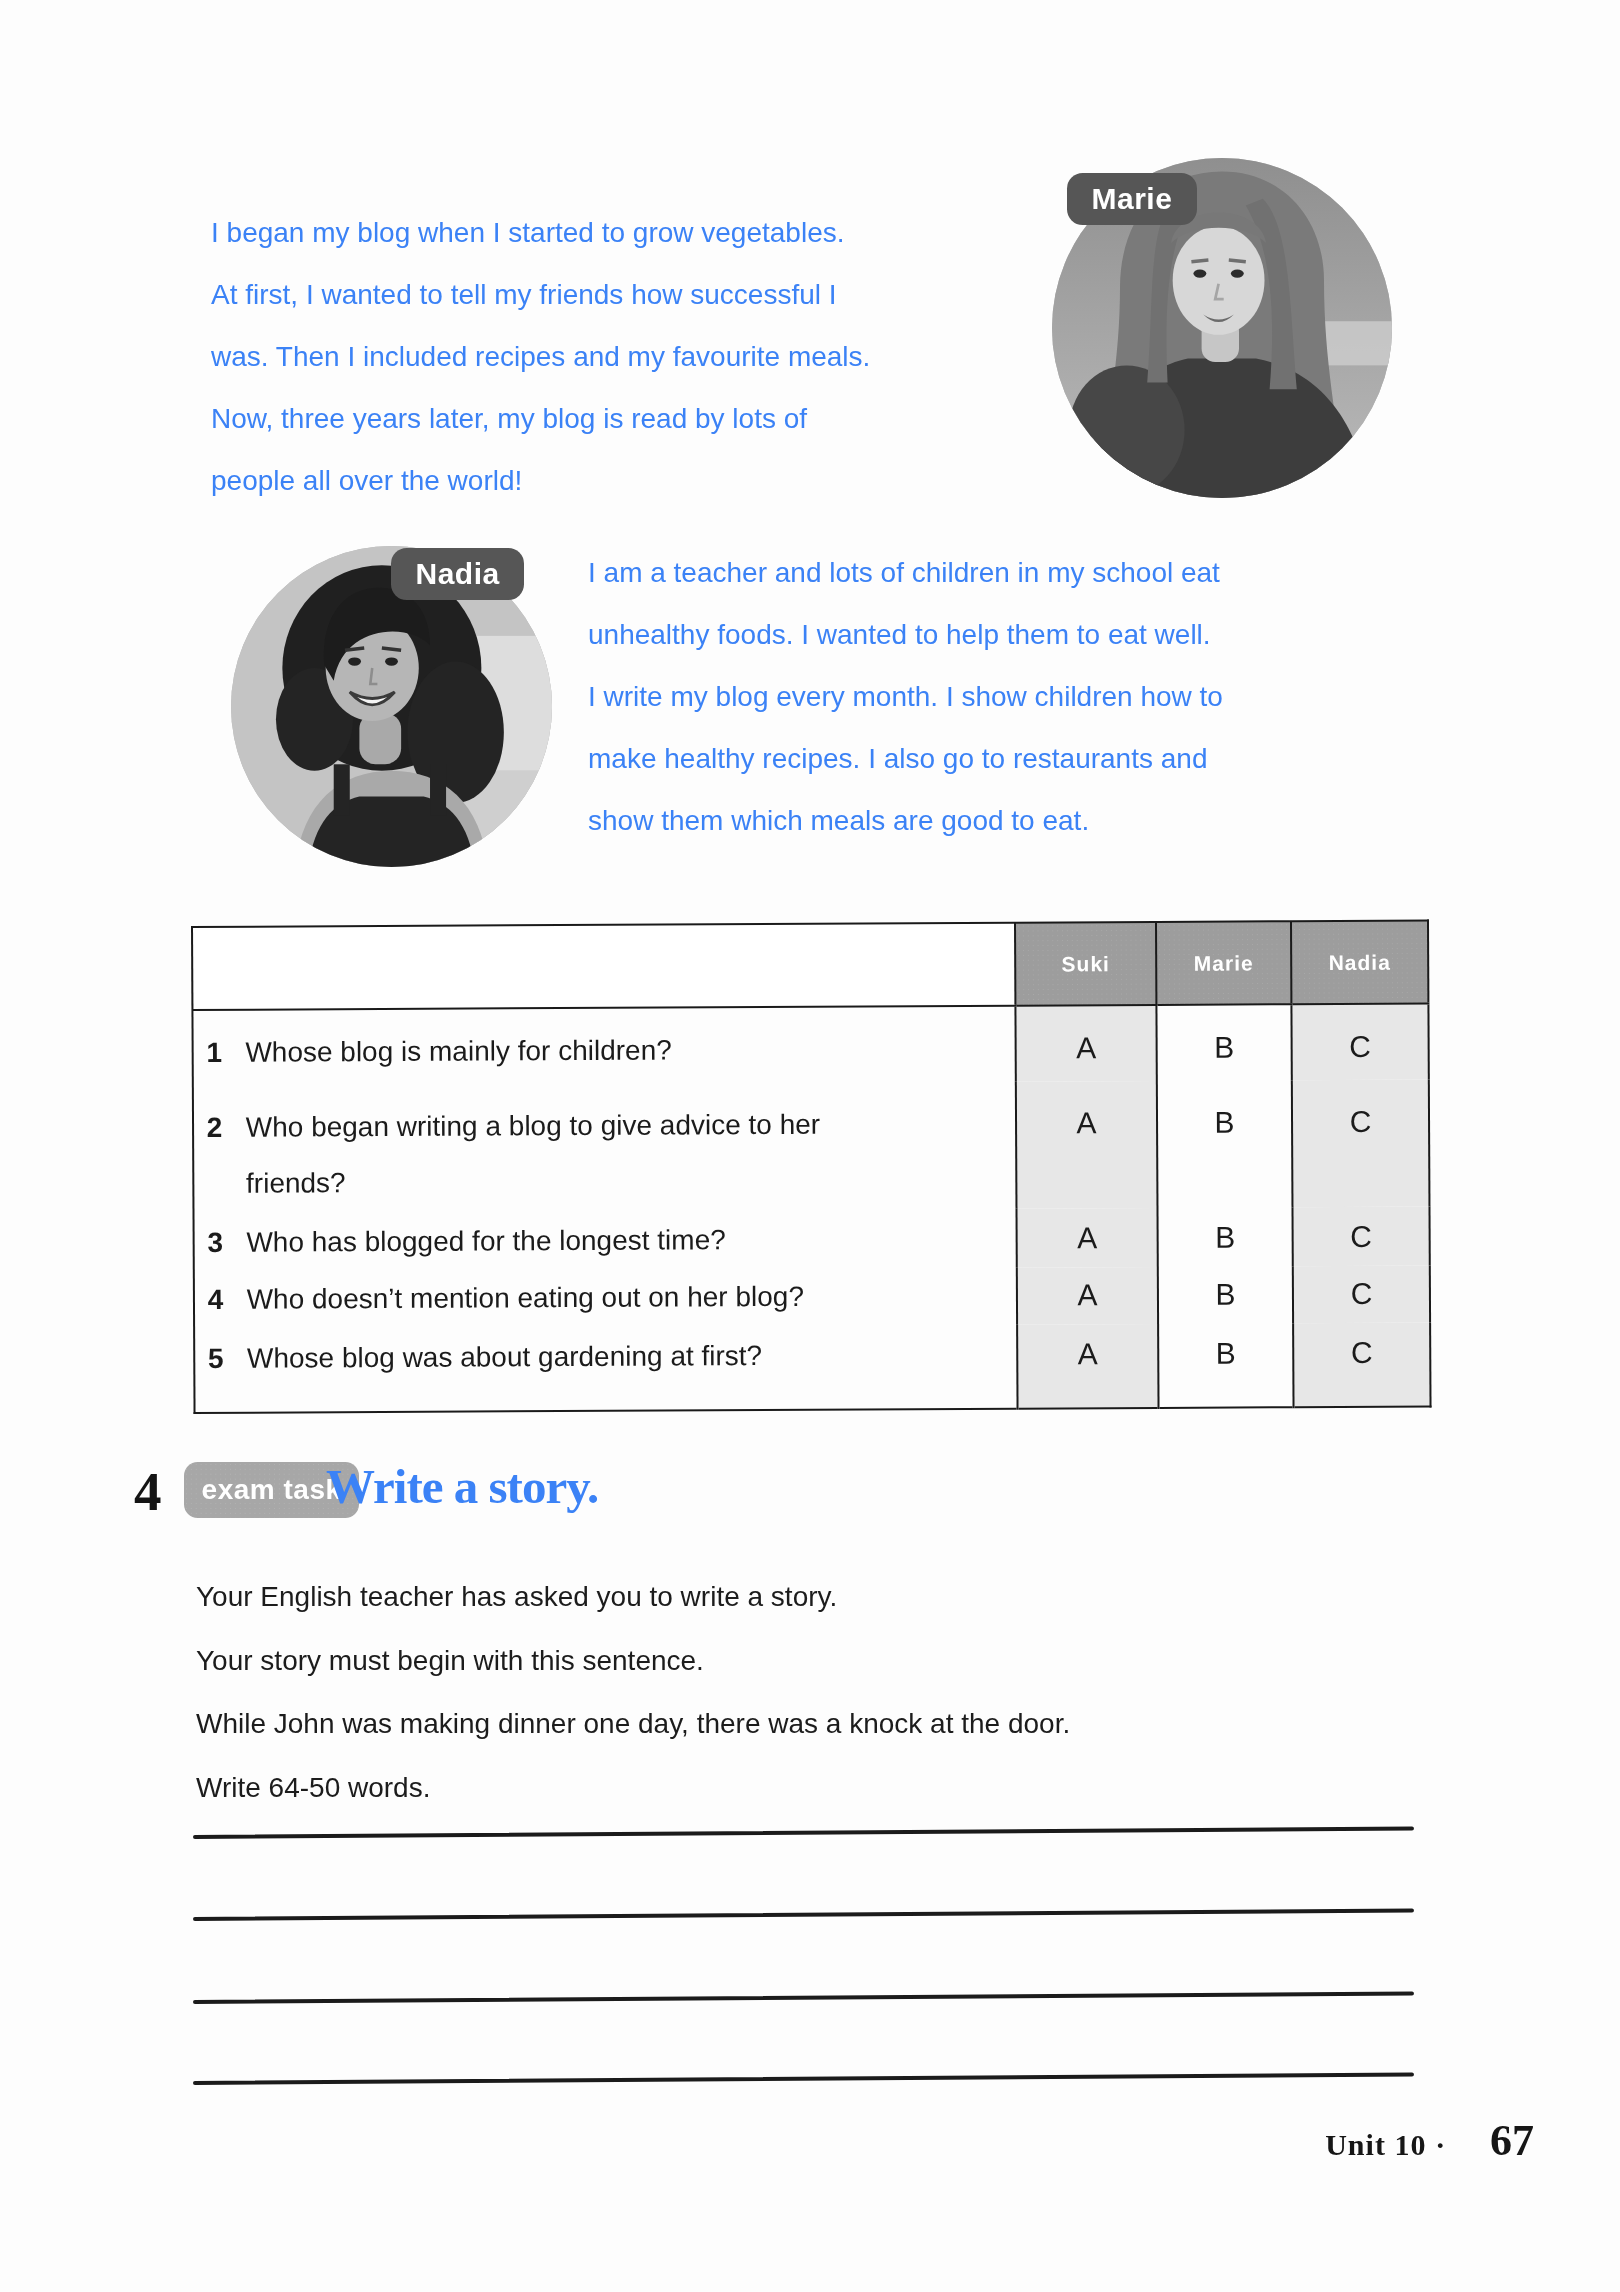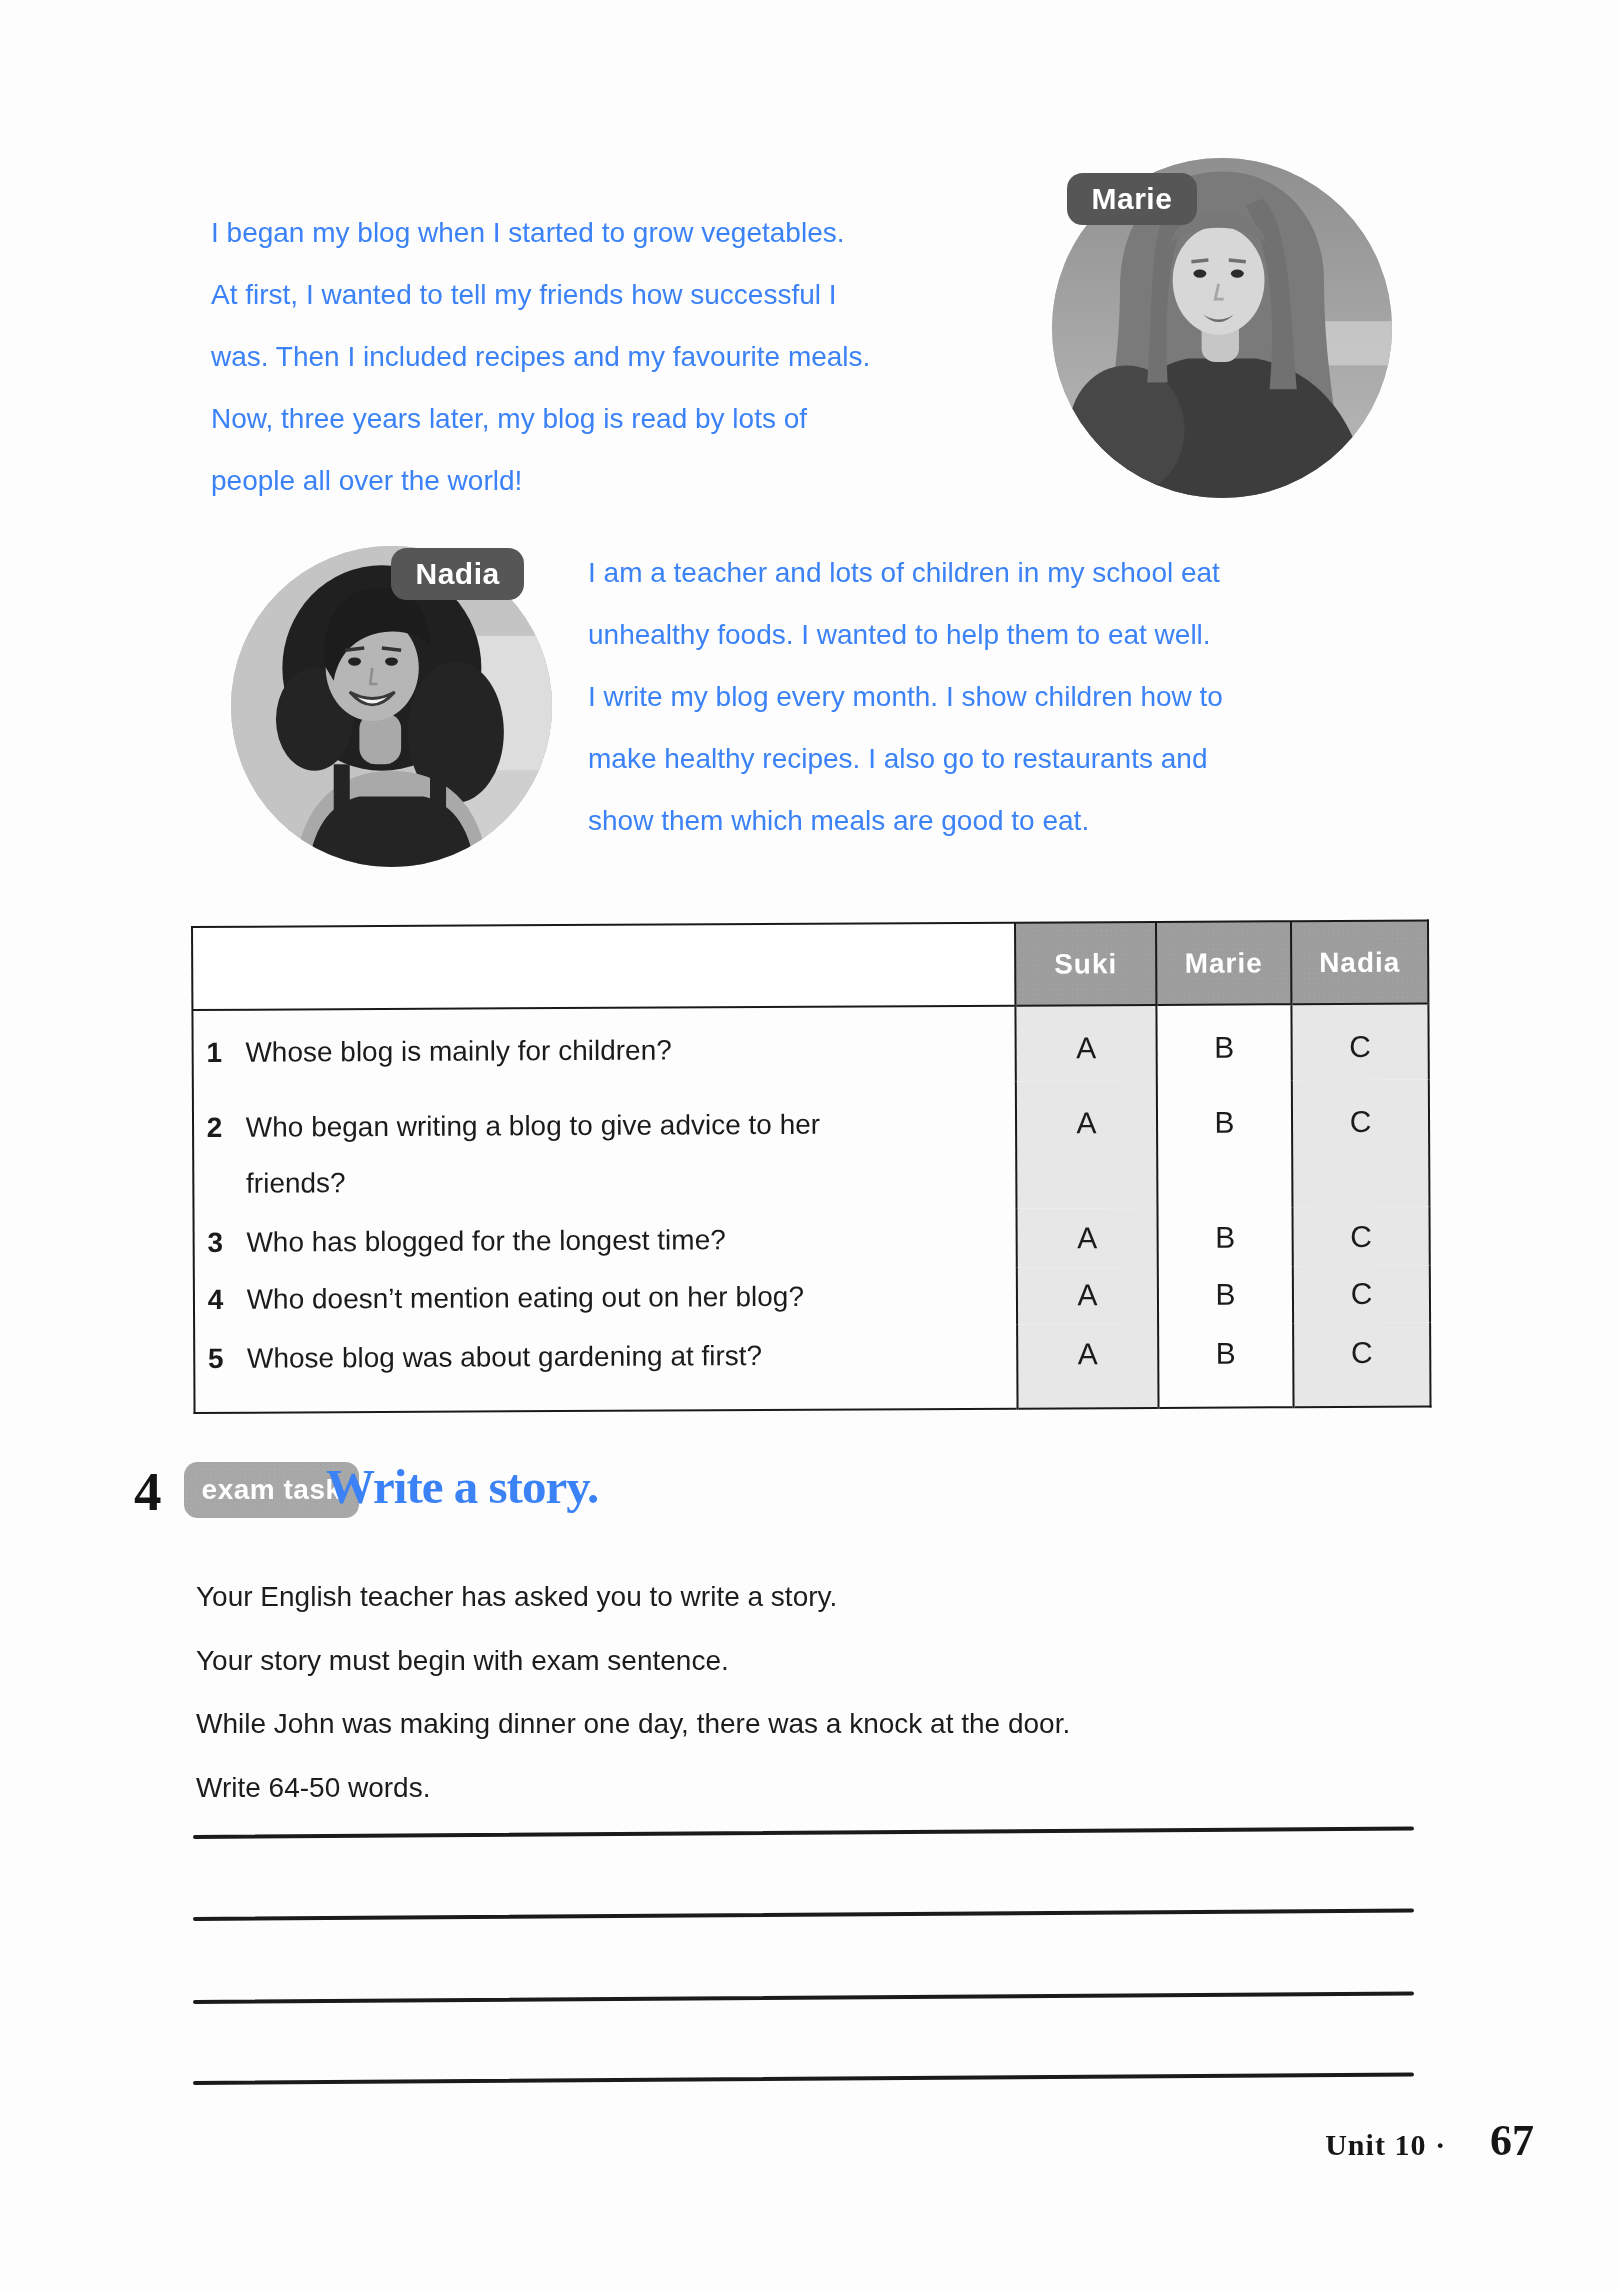--- a/index.html
+++ b/index.html
@@ -37,21 +37,21 @@
   }
   .quiz col.c-q{width:823px;}
   .quiz col.c-a{width:141px;}
   .quiz col.c-b{width:135px;}
   .quiz col.c-c{width:137px;}
   .quiz th,.quiz td{border-left:2px solid #1a1a1a;}
   .quiz th:first-child,.quiz td:first-child{border-left:none;}
   .quiz thead tr{height:83px;}
   .quiz thead th{border-bottom:2.9px solid #1a1a1a;background:#ffffff;}
   .quiz thead th.th-name{
-    background:#9d9d9d;color:#ffffff;font-size:28px;font-weight:bold;
+    background:#9d9d9d;color:#ffffff;font-size:21px;font-weight:bold;
     text-align:center;letter-spacing:1px;
     background-image:radial-gradient(#a8a8a8 18%, transparent 19%);
     background-size:4.9px 4.9px;
   }
   .quiz tbody td{vertical-align:top;}
   .quiz td.q{padding-left:12.7px;padding-right:7.8px;}
   .qwrap{display:flex;align-items:flex-start;}
   .qnum{flex:0 0 39px;font-weight:bold;font-size:28px;line-height:56px;}
   .qtext{flex:1;font-size:28px;line-height:56px;white-space:pre-line;}
   .quiz td.opt{text-align:center;font-size:30px;line-height:56px;}
@@ -245,21 +245,21 @@
         <td class="opt shaded">C</td>
       </tr>
     </tbody>
   </table>
 
   <div class="sec-num">4</div>
   <div class="exam-badge">exam task</div>
   <h2 class="sec-title">Write a story.</h2>
 
   <div class="inst i1">Your English teacher has asked you to write a story.</div>
-  <div class="inst i2">Your story must begin with exam sentence.</div>
+  <div class="inst i2">Your story must begin with this sentence.</div>
   <div class="inst i3">While John was making dinner one day, there was a knock at the door.</div>
   <div class="inst i4">Write 64-50 words.</div>
 
   <div class="wline w1"></div>
   <div class="wline w2"></div>
   <div class="wline w3"></div>
   <div class="wline w4"></div>
 
   <div class="footer">
     <span class="unit">Unit 10</span>

